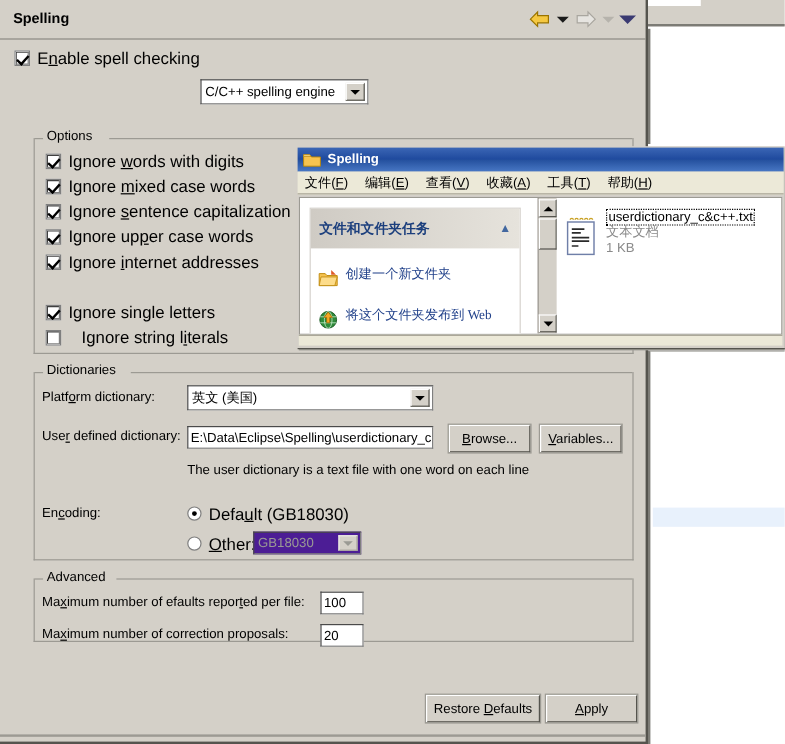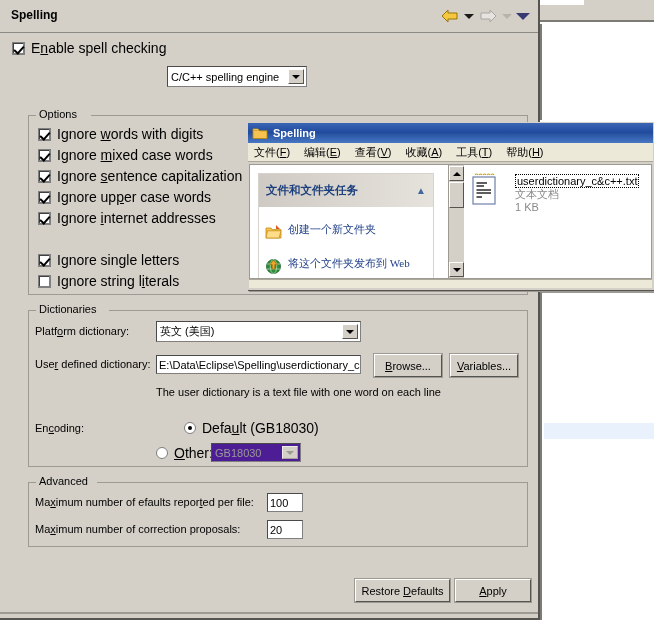--- a/index.html
+++ b/index.html
@@ -189,21 +189,21 @@
     display:flex; align-items:center; justify-content:center;
   }
   .sc-btn.up { top:1px; } .sc-btn.dn { bottom:1px; }
   .sc-thumb {
     position:absolute; left:0; top:17px; width:15px; height:26px; background:#d4d0c8;
     border:1px solid #ffffff; border-right-color:#55544e; border-bottom-color:#55544e;
   }
   .up-tri { width:0;height:0;border-left:4px solid transparent;border-right:4px solid transparent;border-bottom:4px solid #000; }
   .dn-tri { width:0;height:0;border-left:4px solid transparent;border-right:4px solid transparent;border-top:4px solid #000; }
   .exp-right { flex:1; background:#ffffff; padding:8px 0 0 6px; position:relative; }
-  .file-item { display:flex; align-items:flex-start; gap:16px; }
+  .file-item { display:flex; align-items:flex-end; gap:6px; }
   .file-icon { width:29px; height:33px; flex:none; }
   .file-texts { padding-top:1px; }
   .file-name {
     font-size:11px; color:#000; border:1px dotted #000; padding:0 1px;
     white-space:nowrap; display:inline-block;
   }
   .file-type { font-size:11px; color:#8a8a8a; line-height:13px; }
   .file-size { font-size:11px; color:#8a8a8a; line-height:13px; }
   .exp-statusbar {
     position:absolute; left:1px; bottom:1px; right:1px; height:9px;
@@ -277,21 +277,21 @@
         <span class="cb-label"><span>Ignore up</span><span class="u">p</span><span>er case words</span></span>
       </div>
       <div class="row" style="left:9px; top:95px;">
         <span class="cb checked"></span>
         <span class="cb-label"><span>Ignore </span><span class="u">i</span><span>nternet addresses</span></span>
       </div>
       <div class="row" style="left:9px; top:137px;">
         <span class="cb checked"></span>
         <span class="cb-label"><span>I</span><span class="u">g</span><span>nore single letters</span></span>
       </div>
-      <div class="row" style="left:9px; top:158px;">
+      <div class="row" style="left:9px; top:158px;gap:11px;">
         <span class="cb"></span>
         <span class="cb-label"><span>Ignore string l</span><span class="u">i</span><span>terals</span></span>
       </div>
     </div>
 
     <div class="group" style="left:28px; top:310px; width:500px; height:157px;">
       <div class="grp-line-l"></div>
       <div class="grp-line-r" style="left:80px; right:0;"></div>
       <div class="group-legend">Dictionaries</div>
 
@@ -309,38 +309,38 @@
           <span><span></span><span class="u">B</span><span>rowse...</span></span>
         </div>
       <div class="btn3d" style="position:absolute; left:421px; top:44px; width:68px;">
           <span><span></span><span class="u">V</span><span>ariables...</span></span>
         </div>
 
       <div class="static" style="left:127px; top:76px;">The user dictionary is a text file with one word on each line</div>
 
       <div class="static" style="left:6px; top:112px;"><span>En</span><span class="u">c</span><span>oding:</span></div>
 
-      <div class="row" style="left:127px; top:110px;margin-left:28px;">
+      <div class="row" style="left:127px; top:110px;">
         <span class="rb checked"></span>
         <span class="cb-label"><span>Defa</span><span class="u">u</span><span>lt (GB18030)</span></span>
       </div>
 
       <div class="row" style="left:127px; top:135px;">
         <span class="rb"></span>
         <span class="cb-label"><span></span><span class="u">O</span><span>ther:</span></span>
       </div>
       <div class="combo disabled" style="position:absolute; left:182px; top:133px; width:90px; height:19px;">
         <span>GB18030</span>
         <span class="btn" style="height:13px;">
             <i class="caret dim"></i>
           </span>
       </div>
     </div>
 
-    <div class="group" style="left:28px; top:482px; width:500px; height:65px;">
+    <div class="group" style="left:28px; top:482px; width:500px; height:53px;">
       <div class="grp-line-l"></div>
       <div class="grp-line-r" style="left:68px; right:0;"></div>
       <div class="group-legend">Advanced</div>
 
       <div class="static" style="left:6px; top:14px;"><span>Ma</span><span class="u">x</span><span>imum number of efaults repor</span><span class="u">t</span><span>ed per file:</span></div>
       <div class="txt" style="position:absolute; left:238px; top:11px; width:36px;">100</div>
 
       <div class="static" style="left:6px; top:41px;"><span>Ma</span><span class="u">x</span><span>imum number of correction proposals:</span></div>
       <div class="txt" style="position:absolute; left:238px; top:38px; width:36px;">20</div>
     </div>

